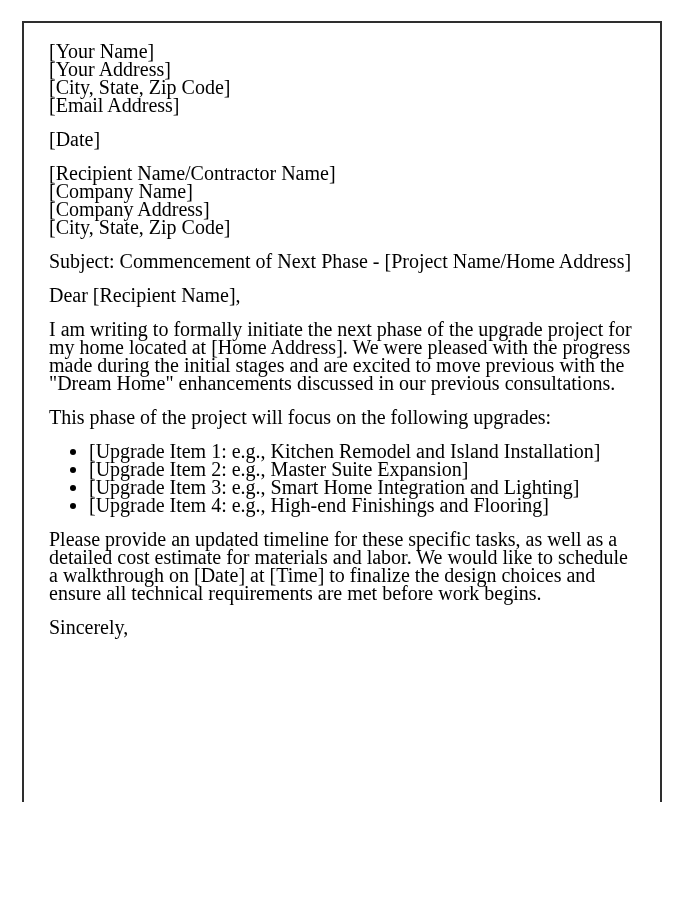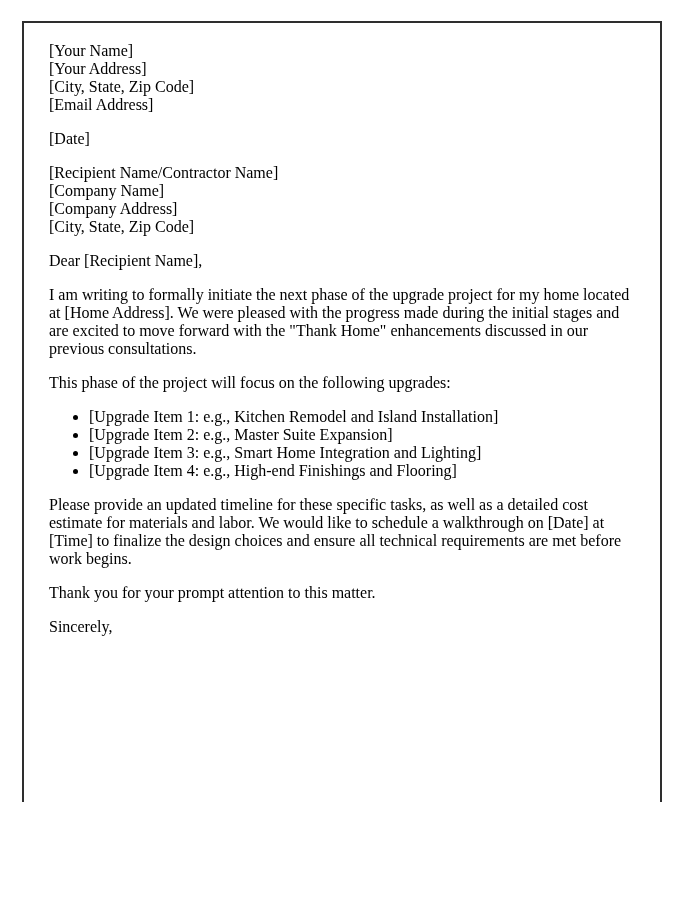--- a/index.html
+++ b/index.html
@@ -21,21 +21,21 @@
     left: 22px;
     top: 21px;
     width: 640px;
     height: 781px;
     box-sizing: border-box;
     border: 2px solid #2e2e2e;
     border-bottom: none;
     padding: 19px 25px 0 25px;
     overflow: hidden;
     background: #ffffff;
-    font-size: 16px;
+    font-size: 20px;
     line-height: 18px;
   }
   .para {
     margin: 16px 0;
   }
   .para:first-child {
     margin-top: 0;
   }
   .upgrade-list {
     margin: 0 0;
@@ -62,37 +62,37 @@
 
     <div class="para">[Date]</div>
 
     <div class="para">
       <div>[Recipient Name/Contractor Name]</div>
       <div>[Company Name]</div>
       <div>[Company Address]</div>
       <div>[City, State, Zip Code]</div>
     </div>
 
+    <div class="para">Subject: Commencement of Next Phase - [Project Name/Home Address]</div>
 
     <div class="para">Dear [Recipient Name],</div>
 
-    <div class="para">I am writing to formally initiate the next phase of the upgrade project for my home located at [Home Address]. We were pleased with the progress made during the initial stages and are excited to move forward with the "Thank Home" enhancements discussed in our previous consultations.</div>
+    <div class="para">I am writing to formally initiate the next phase of the upgrade project for my home located at [Home Address]. We were pleased with the progress made during the initial stages and are excited to move previous with the "Dream Home" enhancements discussed in our previous consultations.</div>
 
     <div class="para">This phase of the project will focus on the following upgrades:</div>
 
     <ul class="upgrade-list">
       <li>[Upgrade Item 1: e.g., Kitchen Remodel and Island Installation]</li>
       <li>[Upgrade Item 2: e.g., Master Suite Expansion]</li>
       <li>[Upgrade Item 3: e.g., Smart Home Integration and Lighting]</li>
       <li>[Upgrade Item 4: e.g., High-end Finishings and Flooring]</li>
     </ul>
 
     <div class="para">Please provide an updated timeline for these specific tasks, as well as a detailed cost estimate for materials and labor. We would like to schedule a walkthrough on [Date] at [Time] to finalize the design choices and ensure all technical requirements are met before work begins.</div>
 
 
-    <div class="para">Thank you for your prompt attention to this matter.</div>
 
     <div class="para">Sincerely,</div>
 
 
 
   </div>
 </div>
 
 </body></html>

